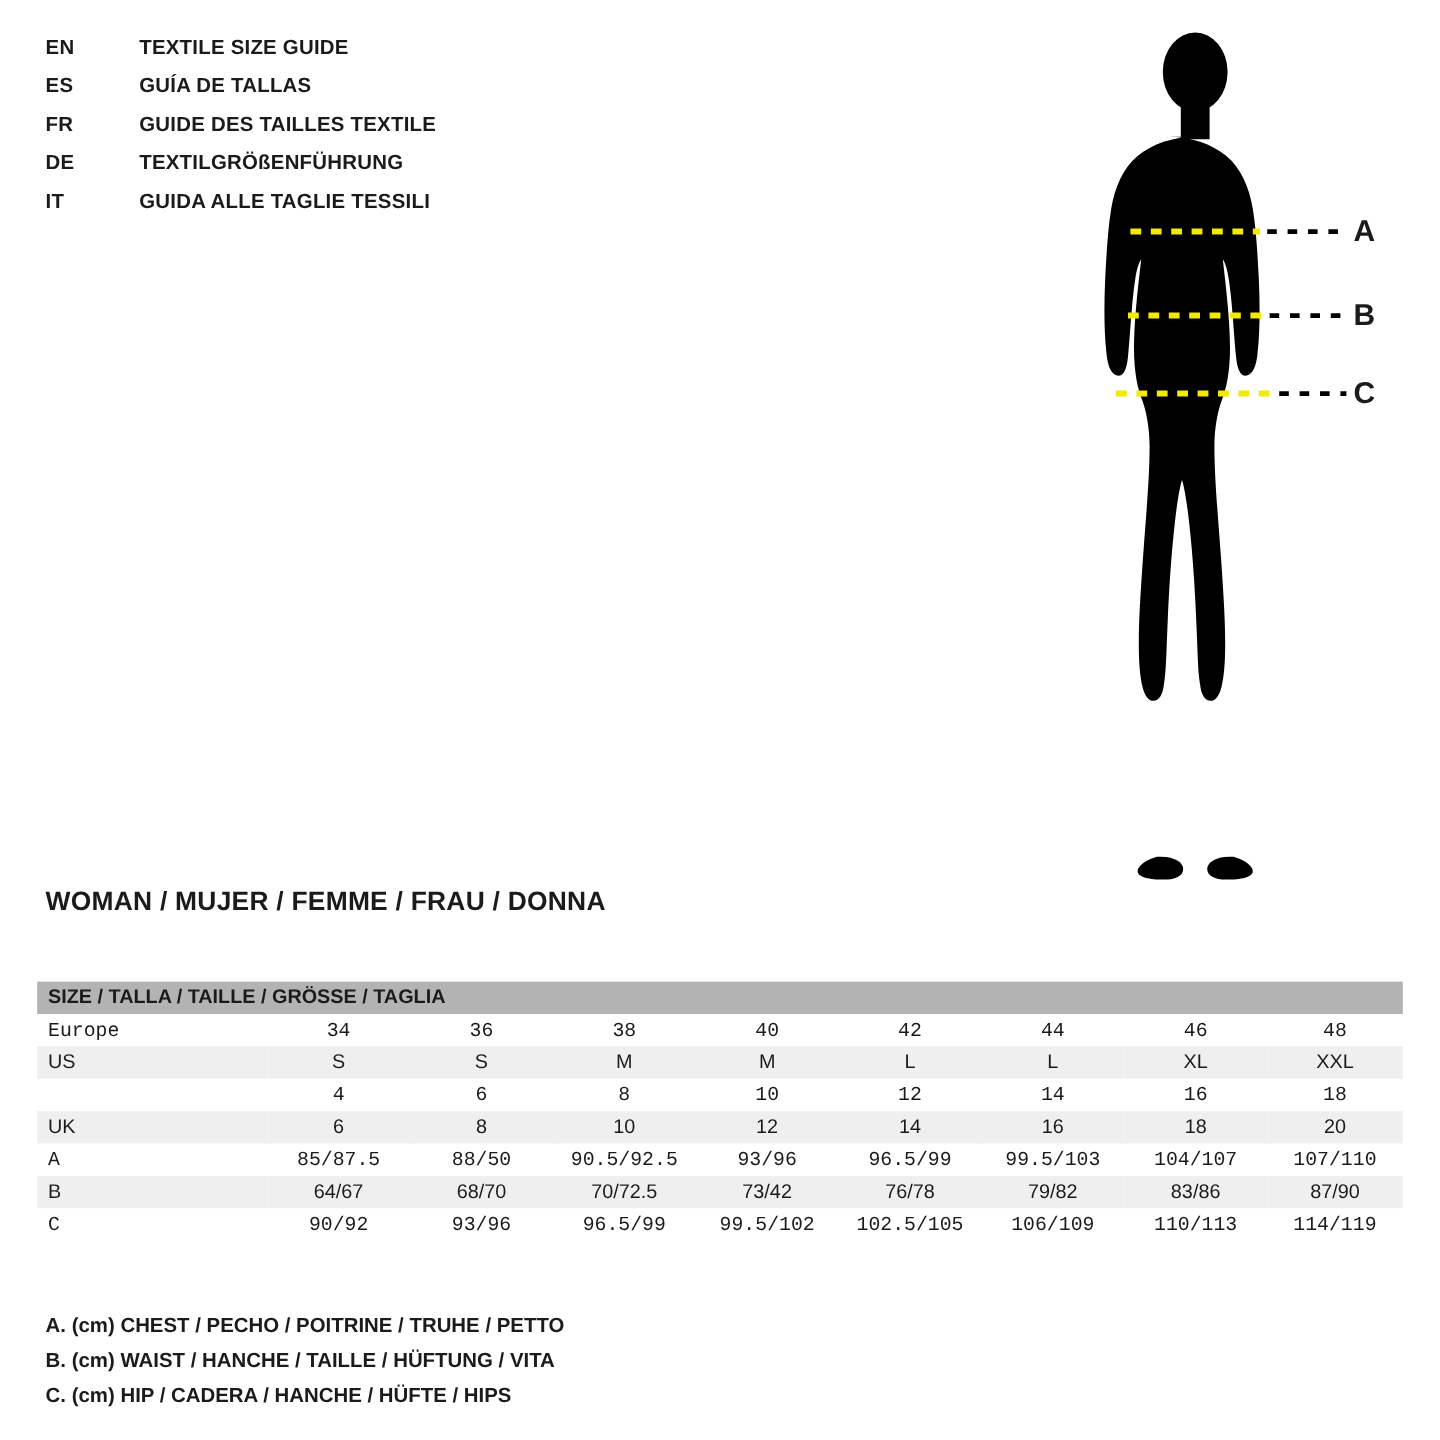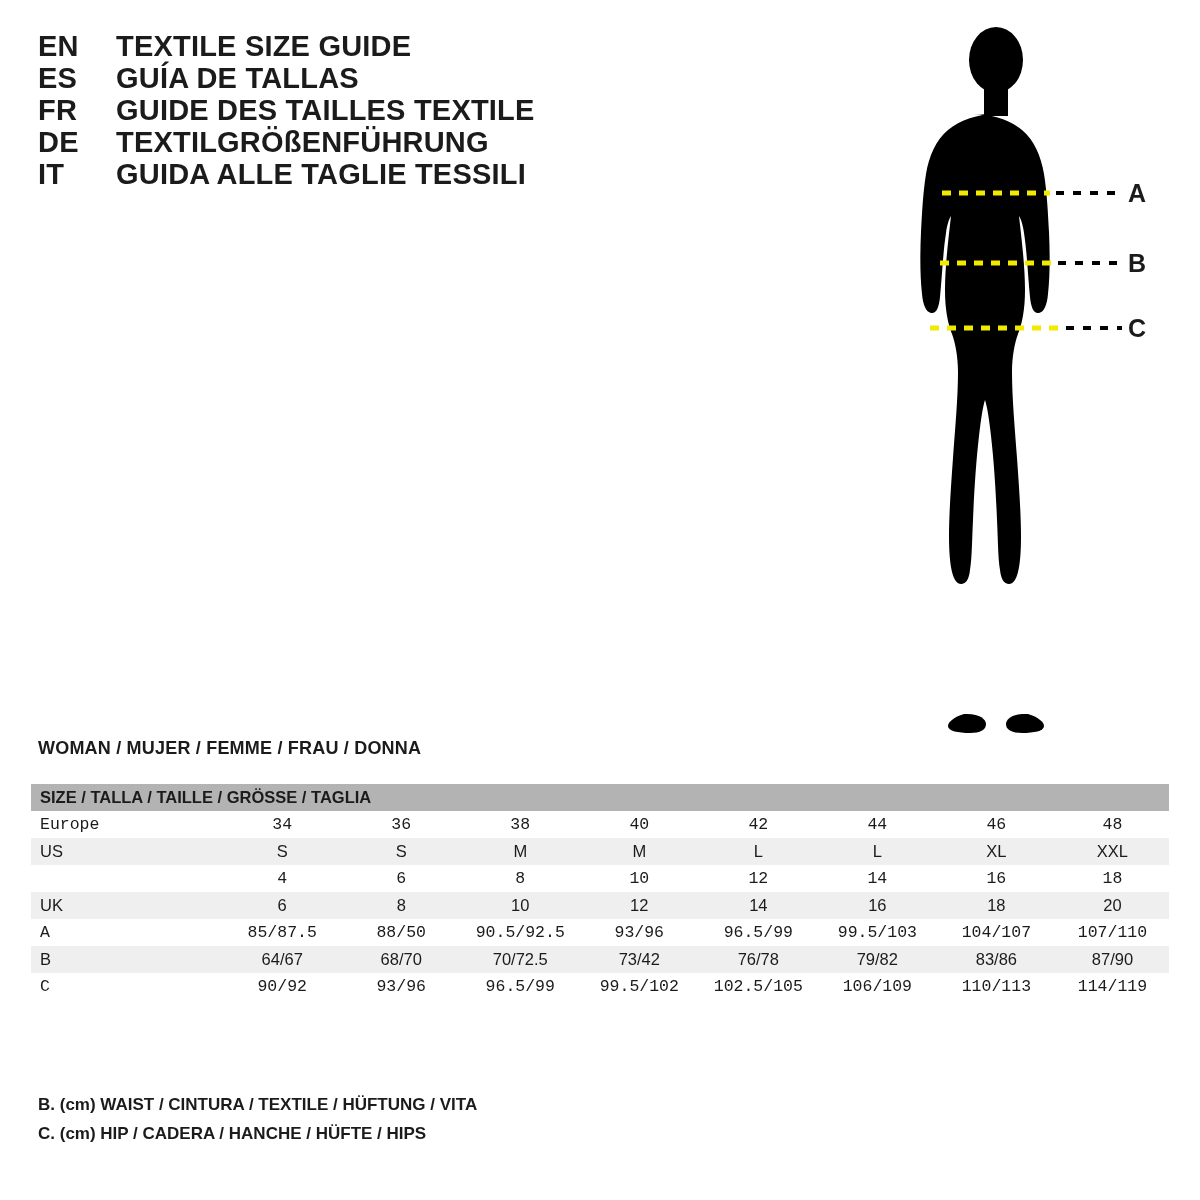--- a/index.html
+++ b/index.html
@@ -20,21 +20,21 @@
   .title-block {
     position: absolute;
     left: 38px;
     top: 30px;
     width: 520px;
   }
   .title-row {
     display: flex;
     align-items: baseline;
     height: 32px;
-    font-size: 29px;
+    font-size: 17px;
     font-weight: bold;
     letter-spacing: .2px;
     white-space: nowrap;
   }
   .title-lang {
     width: 78px;
     flex: 0 0 78px;
   }
   .title-text {
     flex: 1 1 auto;
@@ -50,38 +50,39 @@
   }
   .figure-wrap svg {
     display: block;
   }
 
   
   .section-label {
     position: absolute;
     left: 38px;
     top: 738px;
-    font-size: 18px;
+    font-size: 22px;
     font-weight: bold;
     letter-spacing: .2px;
     white-space: nowrap;
   }
 
   
   .table-wrap {
     position: absolute;
     left: 31px;
     top: 784px;
     width: 1138px;
   }
   table.size {
     border-collapse: collapse;
     width: 100%;
     table-layout: fixed;
     font-size: 16.5px;
+    margin-top: 34px;
   }
   table.size td {
     height: 27px;
     padding: 0;
     vertical-align: middle;
   }
   .row-head td {
     background: #b3b3b3;
     font-weight: bold;
     font-size: 16.5px;
@@ -312,15 +313,16 @@
         <td class="c-val">102.5/105</td>
         <td class="c-val">106/109</td>
         <td class="c-val">110/113</td>
         <td class="c-val">114/119</td>
       </tr>
     </tbody>
   </table>
 </div>
 
 <div class="notes">
-  <div class="note">B. (cm) WAIST / CINTURA / TEXTILE / HÜFTUNG / VITA</div>
+  <div class="note">A. (cm) CHEST / PECHO / POITRINE / TRUHE / PETTO</div>
+  <div class="note">B. (cm) WAIST / HANCHE / TAILLE / HÜFTUNG / VITA</div>
   <div class="note">C. (cm) HIP / CADERA / HANCHE / HÜFTE / HIPS</div>
 </div>
 
 </body></html>

